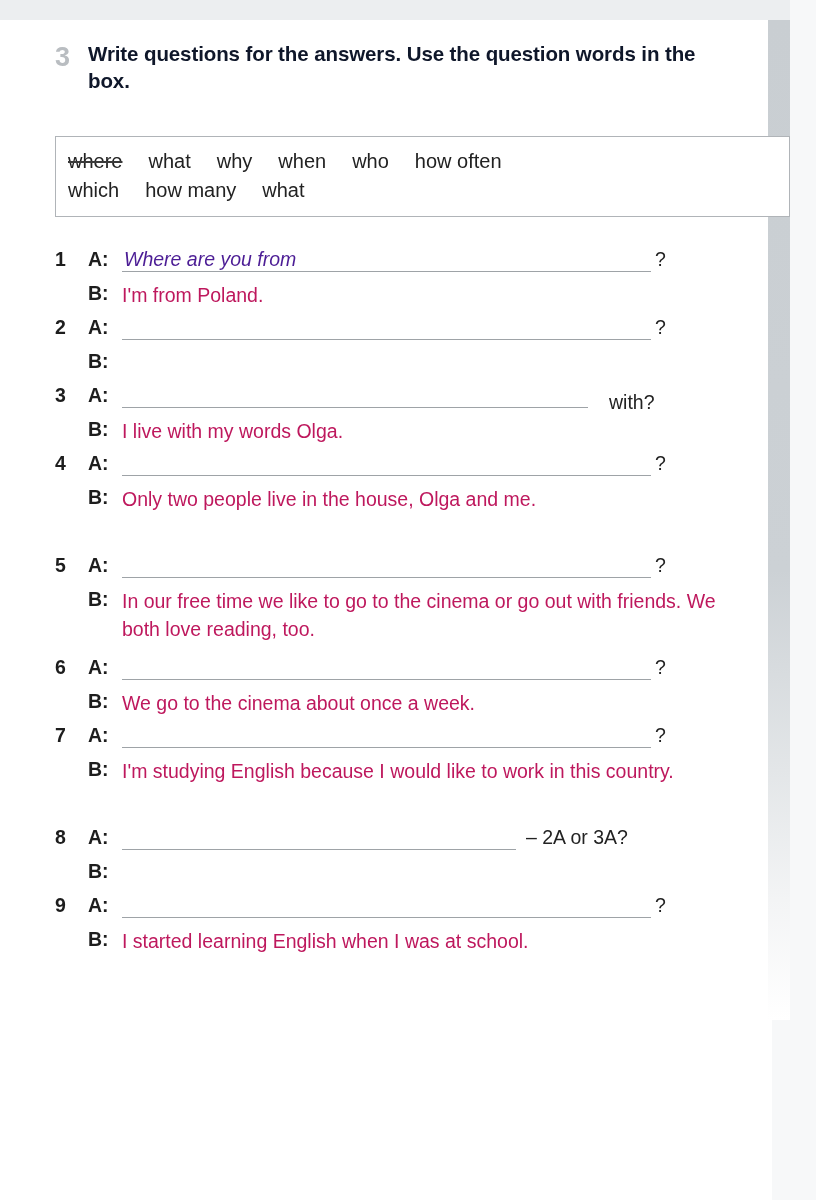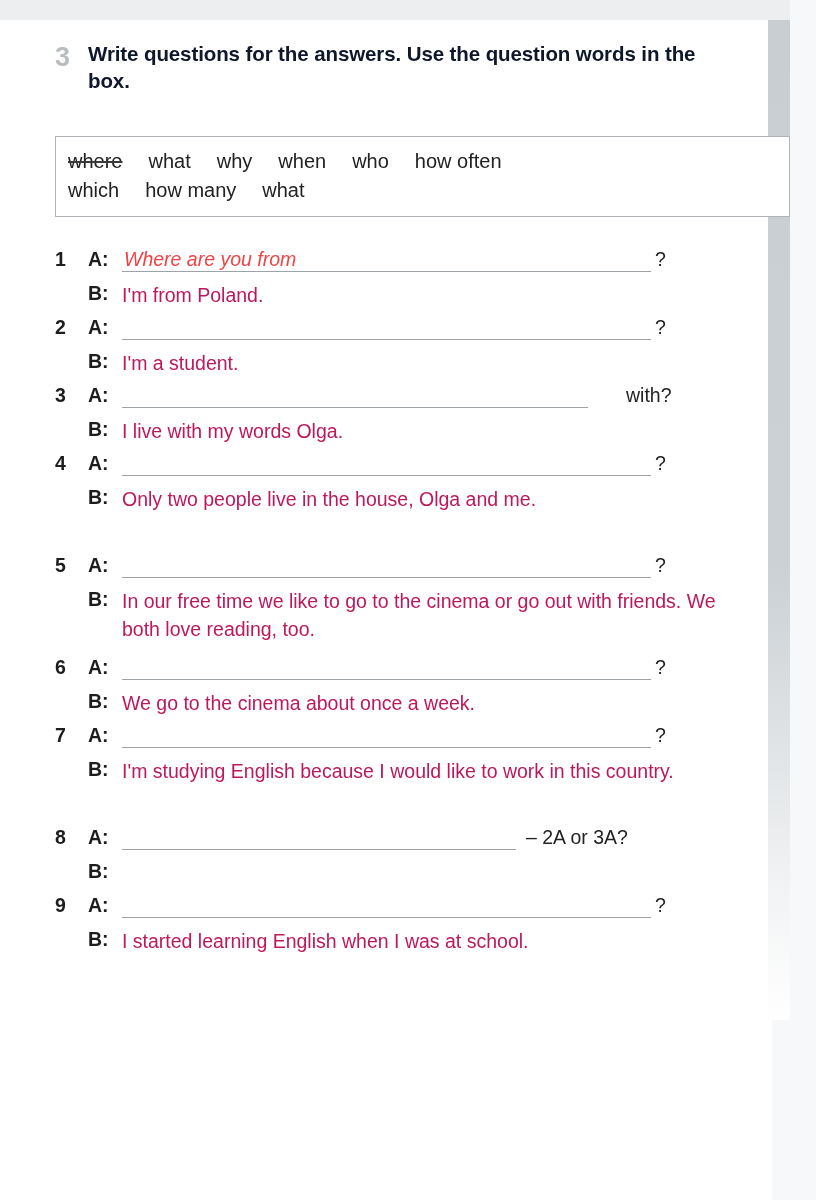--- a/index.html
+++ b/index.html
@@ -150,29 +150,29 @@
   .rule.short8 { width: 394px; }
 
   .tail {
     position: absolute;
     top: 0;
     font-size: 19.5px;
     color: #232323;
     white-space: nowrap;
   }
   .tail.q     { left: 533px; }
-  .tail.with  { left: 504px; }
+  .tail.with  { left: 487px; margin-top: 7px; }
   .tail.class { left: 404px; }
 
   .example {
     position: absolute;
     left: 2px; top: 0;
     font-size: 19.5px;
     font-style: italic;
-    color: #ef4444;
+    color: #4c1d95;
     white-space: nowrap;
   }
 </style>
 </head>
 <body>
 
 <div class="top-band"></div>
 <div class="page"></div>
 <div class="gutter"></div>
 <div class="gutter-edge"></div>
@@ -204,21 +204,20 @@
     <div class="qa-line">
       <div class="num">2</div>
       <div class="spk">A:</div>
       <div class="qrow">
         <div class="rule full"></div>
         <div class="tail q">?</div>
       </div>
     </div>
     <div class="qa-line ans">
       <div class="spk">B:</div>
-      <div class="body-text">I'm a student.</div>
     </div>
     <div class="qa-line">
       <div class="num">3</div>
       <div class="spk">A:</div>
       <div class="qrow">
         <div class="rule short3"></div>
         <div class="tail with">with?</div>
       </div>
     </div>
     <div class="qa-line ans">

